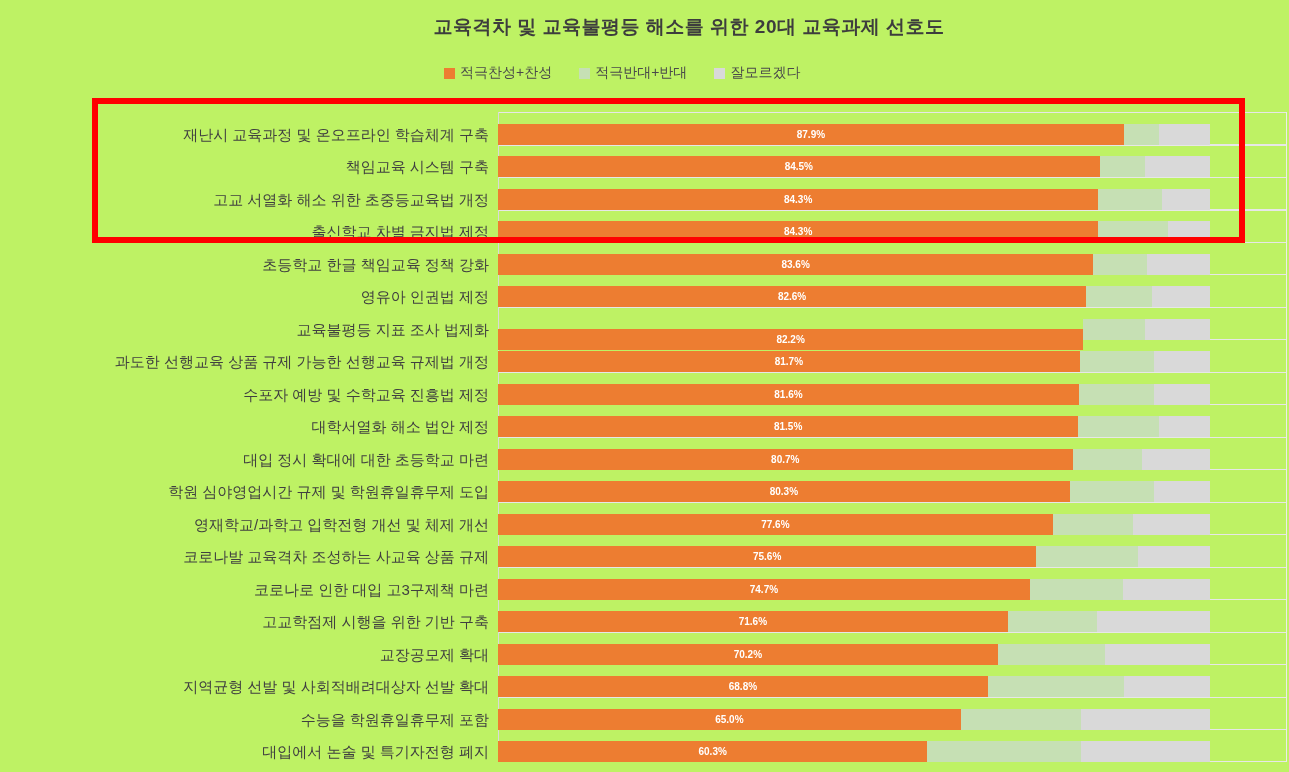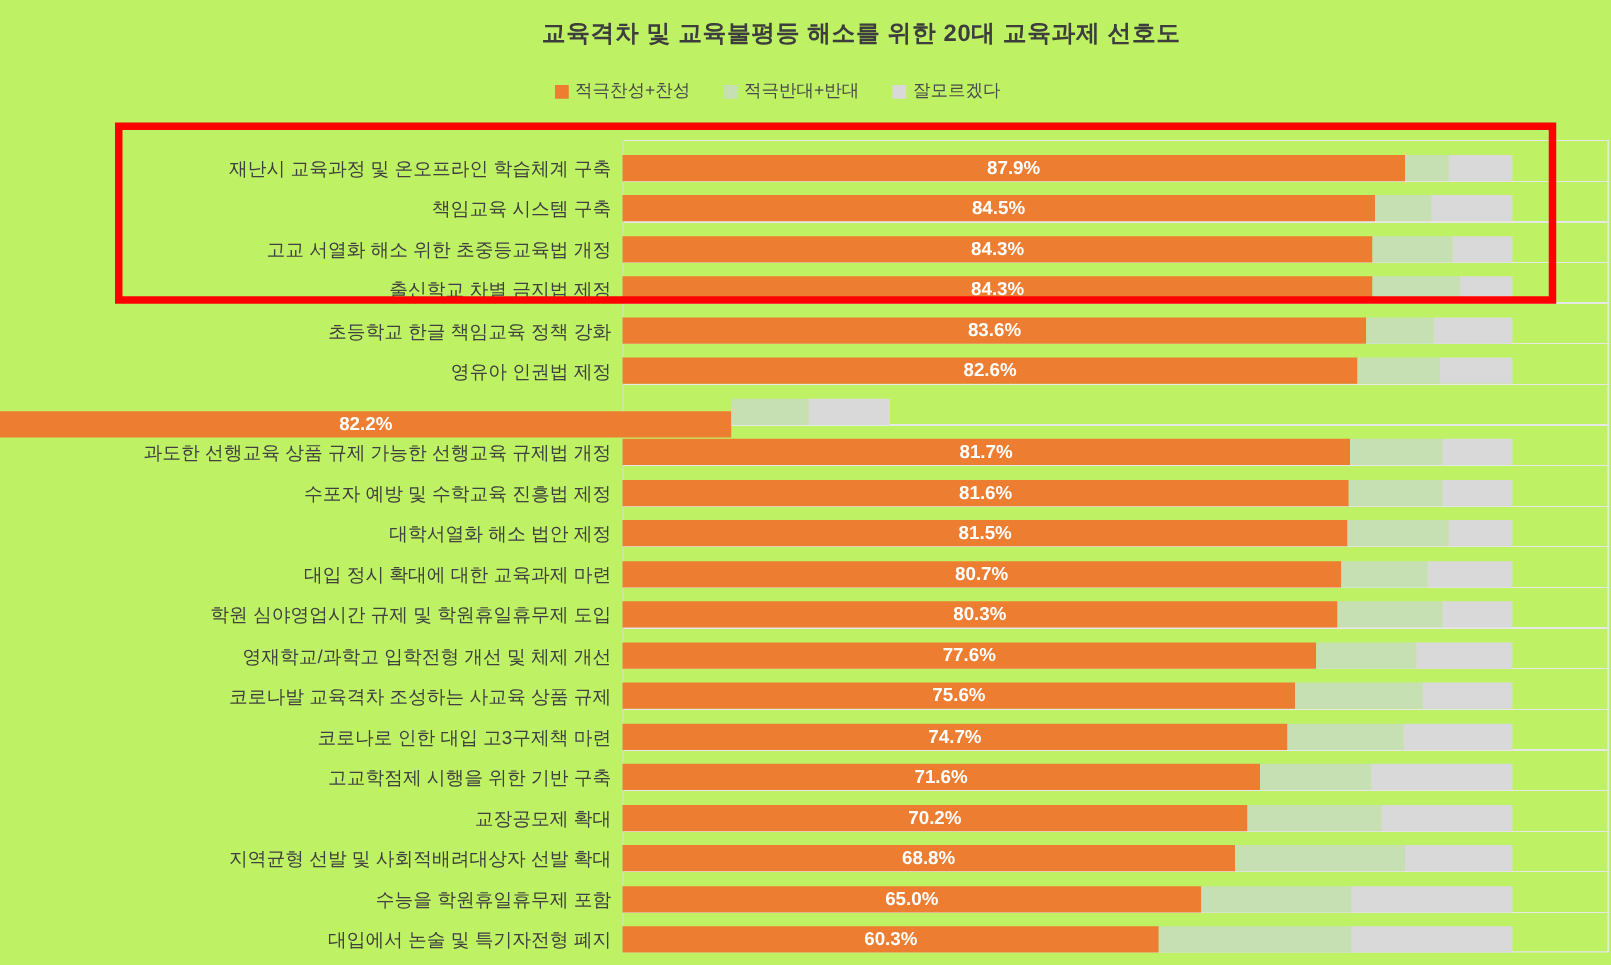--- a/index.html
+++ b/index.html
@@ -33,21 +33,21 @@
   .cat-label {
     box-sizing:border-box; width:498px; padding-right:9px;
     text-align:right; font-size:15px; color:#404040; white-space:nowrap;
     overflow:visible;
   }
   .track { width:712px; height:21px; display:flex; }
   .seg { height:100%; position:relative; }
   .seg-agree .bar-value {
     position:absolute; left:0; top:0; width:100%; height:21px;
     text-align:center; line-height:21px;
-    color:#ffffff; font-weight:bold; font-size:15px; white-space:nowrap;
+    color:#ffffff; font-weight:bold; font-size:10px; white-space:nowrap;
   }
   .highlight-box {
     position:absolute; left:92px; top:98px; width:1153px; height:145px;
     border:6px solid #ff0000; box-sizing:border-box;
     z-index:5; pointer-events:none; background:transparent;
   }
 </style>
 </head>
 <body>
 
@@ -123,20 +123,21 @@
         <div class="cat-label">영유아 인권법 제정</div>
         <div class="track">
           <div class="seg seg-agree" style="width: 82.6%; background: rgb(237, 125, 49);">
             <span class="bar-value">82.6%</span>
           </div>
           <div class="seg" style="width: 9.3%; background: rgb(198, 224, 180);"></div>
           <div class="seg" style="width: 8.1%; background: rgb(217, 217, 217);"></div>
         </div>
       </div>
       <div class="chart-row">
+        <div class="cat-label">교육불평등 지표 조사 법제화</div>
         <div class="track">
           <div class="seg seg-agree" style="width: 82.2%; background: rgb(237, 125, 49); margin-top: 10px;">
             <span class="bar-value">82.2%</span>
           </div>
           <div class="seg" style="width: 8.7%; background: rgb(198, 224, 180);"></div>
           <div class="seg" style="width: 9.1%; background: rgb(217, 217, 217);"></div>
         </div>
       </div>
       <div class="chart-row">
         <div class="cat-label">과도한 선행교육 상품 규제 가능한 선행교육 규제법 개정</div>
@@ -162,21 +163,21 @@
         <div class="cat-label">대학서열화 해소 법안 제정</div>
         <div class="track">
           <div class="seg seg-agree" style="width: 81.5%; background: rgb(237, 125, 49);">
             <span class="bar-value">81.5%</span>
           </div>
           <div class="seg" style="width: 11.3%; background: rgb(198, 224, 180);"></div>
           <div class="seg" style="width: 7.2%; background: rgb(217, 217, 217);"></div>
         </div>
       </div>
       <div class="chart-row">
-        <div class="cat-label">대입 정시 확대에 대한 교육과제 마련</div>
+        <div class="cat-label">대입 정시 확대에 대한 초등학교 마련</div>
         <div class="track">
           <div class="seg seg-agree" style="width: 80.7%; background: rgb(237, 125, 49);">
             <span class="bar-value">80.7%</span>
           </div>
           <div class="seg" style="width: 9.7%; background: rgb(198, 224, 180);"></div>
           <div class="seg" style="width: 9.6%; background: rgb(217, 217, 217);"></div>
         </div>
       </div>
       <div class="chart-row">
         <div class="cat-label">학원 심야영업시간 규제 및 학원휴일휴무제 도입</div>

